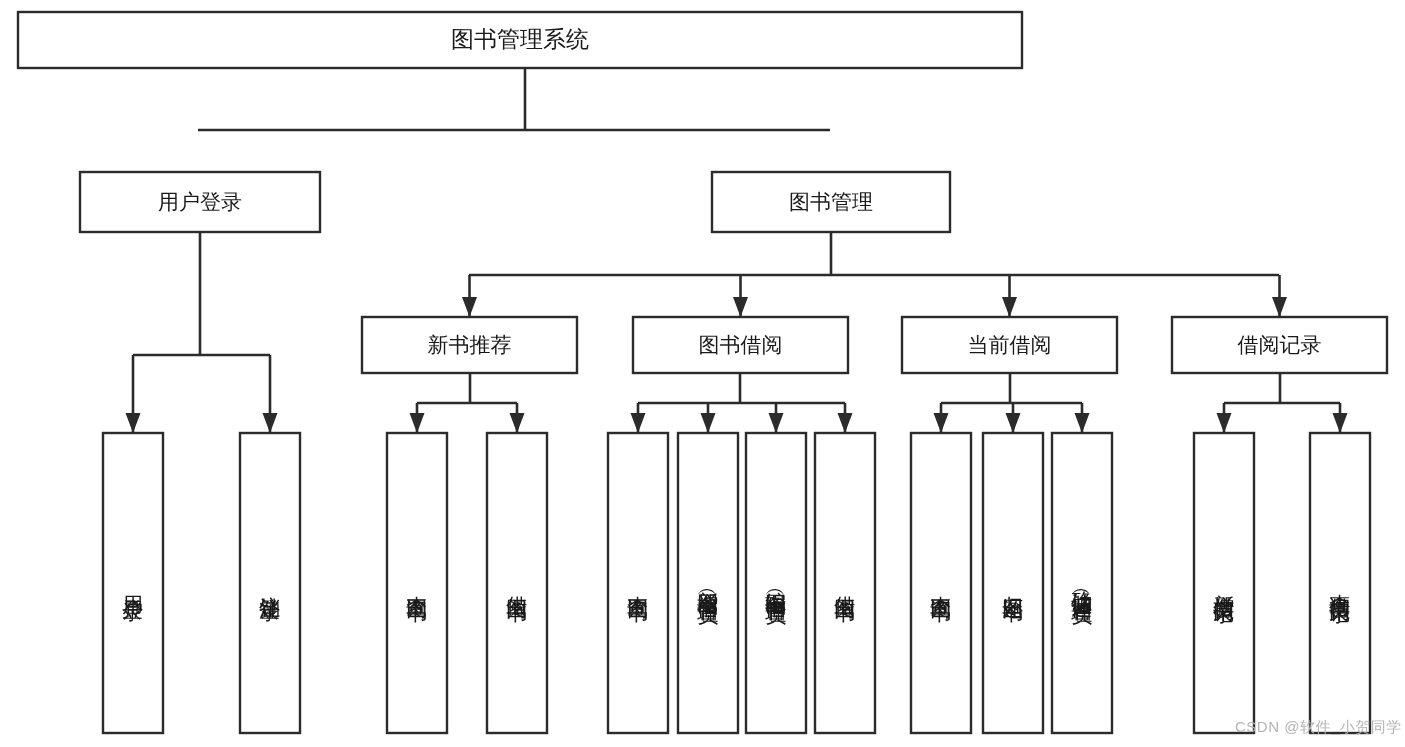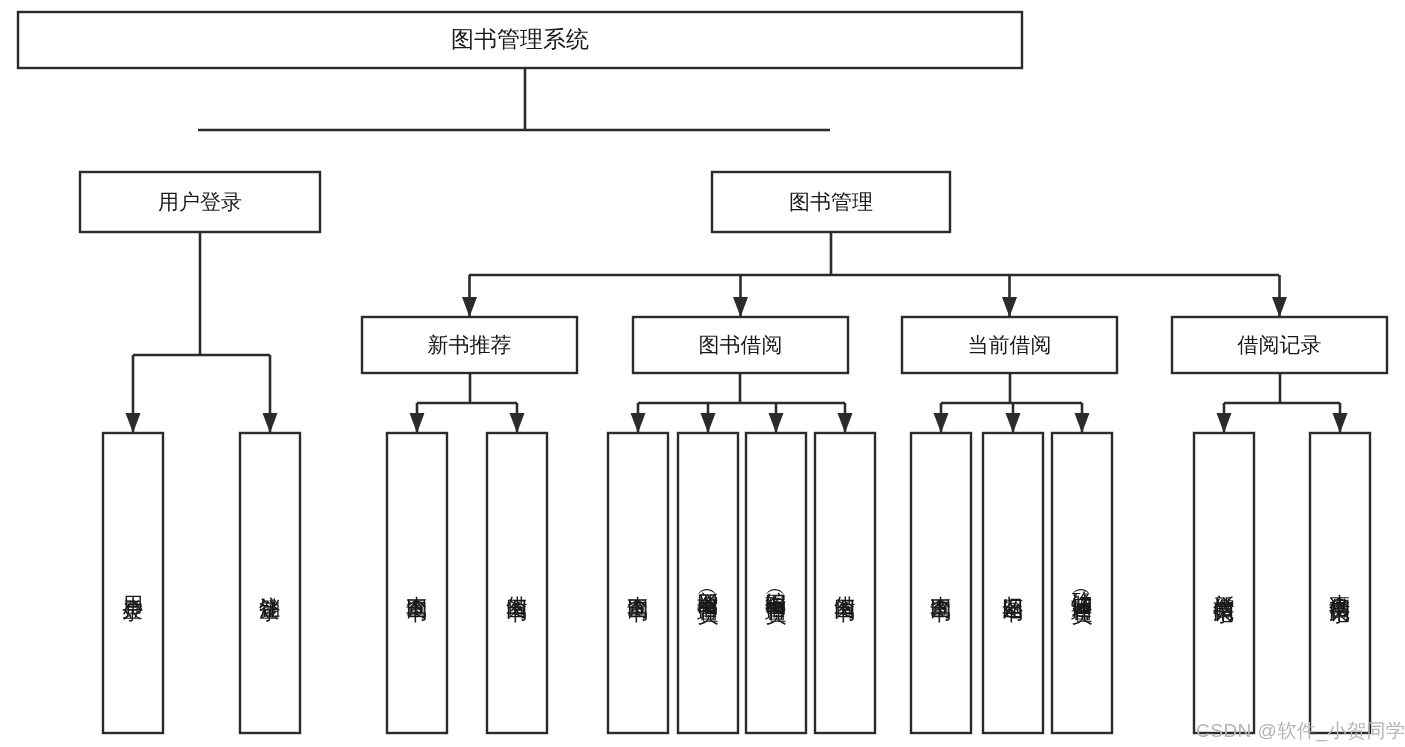--- a/index.html
+++ b/index.html
@@ -59,24 +59,25 @@
     font-size: 21px;
     line-height: 1.12;
     letter-spacing: 2px;
     color: #1a1a1a;
     white-space: nowrap;
     pointer-events: none;
   }
   .watermark {
     position: absolute;
     font-family: "Liberation Sans", "DejaVu Sans", sans-serif;
-    font-size: 19px;
+    font-size: 15px;
     color: #b4b4b4;
     white-space: nowrap;
     letter-spacing: 0.5px;
+    margin-left: 39px;
   }
 </style>
 </head>
 <body>
 
 <div id="diagram-root">
 
   <svg class="diagram-canvas" viewBox="0 0 1405 747">
     <g id="connector-layer">
         <path d="M 525 68 L 525 130" class="connector"></path>

